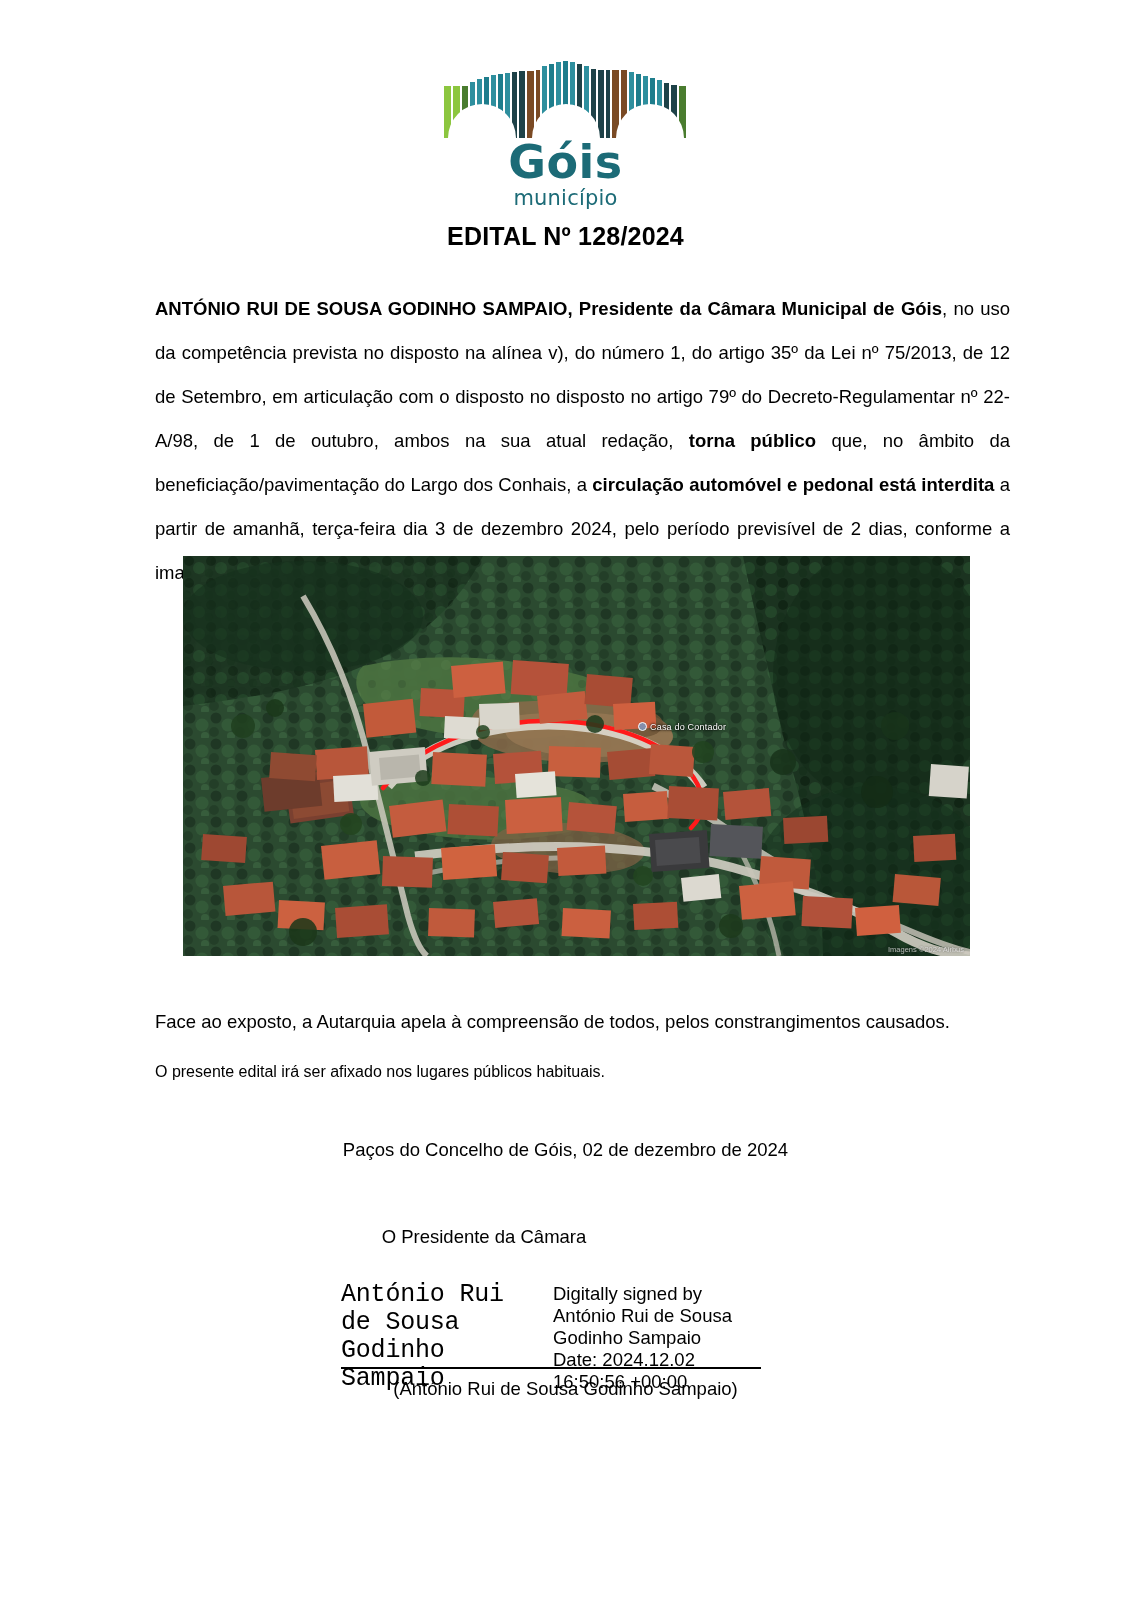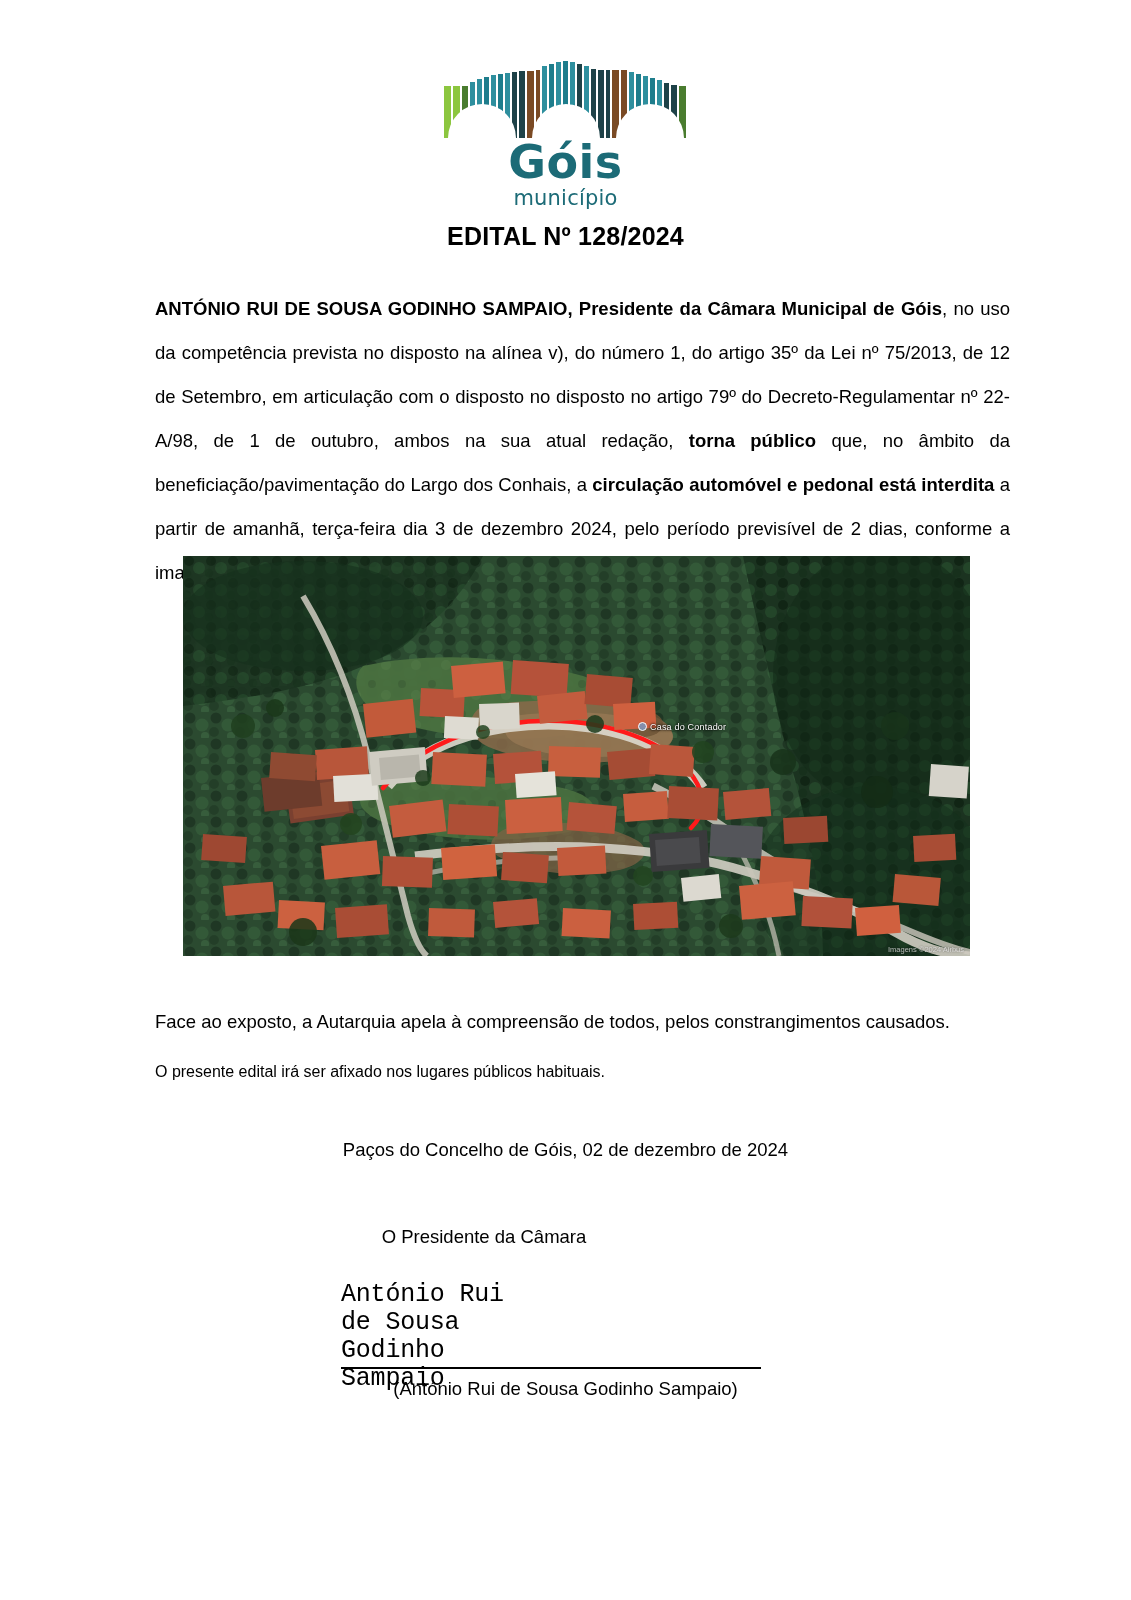--- a/index.html
+++ b/index.html
@@ -420,17 +420,24 @@
   </div>
 
   <div class="closing1">Face ao exposto, a Autarquia apela à compreensão de todos, pelos constrangimentos causados.</div>
   <div class="closing2">O presente edital irá ser afixado nos lugares públicos habituais.</div>
 
   <div class="place-date">Paços do Concelho de Góis, 02 de dezembro de 2024</div>
   <div class="role-line">O Presidente da Câmara</div>
 
   <div class="sig-block">
     <div class="sig-name">António Rui de Sousa Godinho Sampaio</div>
+    <div class="sig-meta">
+      <div>Digitally signed by</div>
+      <div>António Rui de Sousa</div>
+      <div>Godinho Sampaio</div>
+      <div>Date: 2024.12.02</div>
+      <div>16:50:56 +00:00</div>
+    </div>
   </div>
   <div class="sig-rule"></div>
   <div class="sig-caption">(António Rui de Sousa Godinho Sampaio)</div>
 
 </div>
 
 </body></html>

